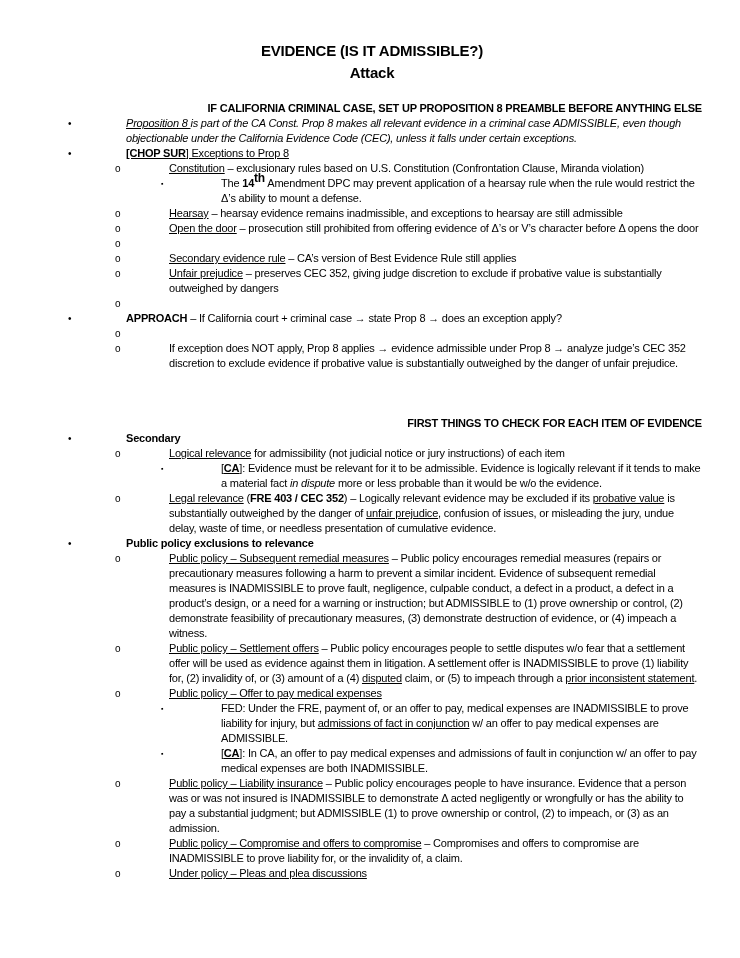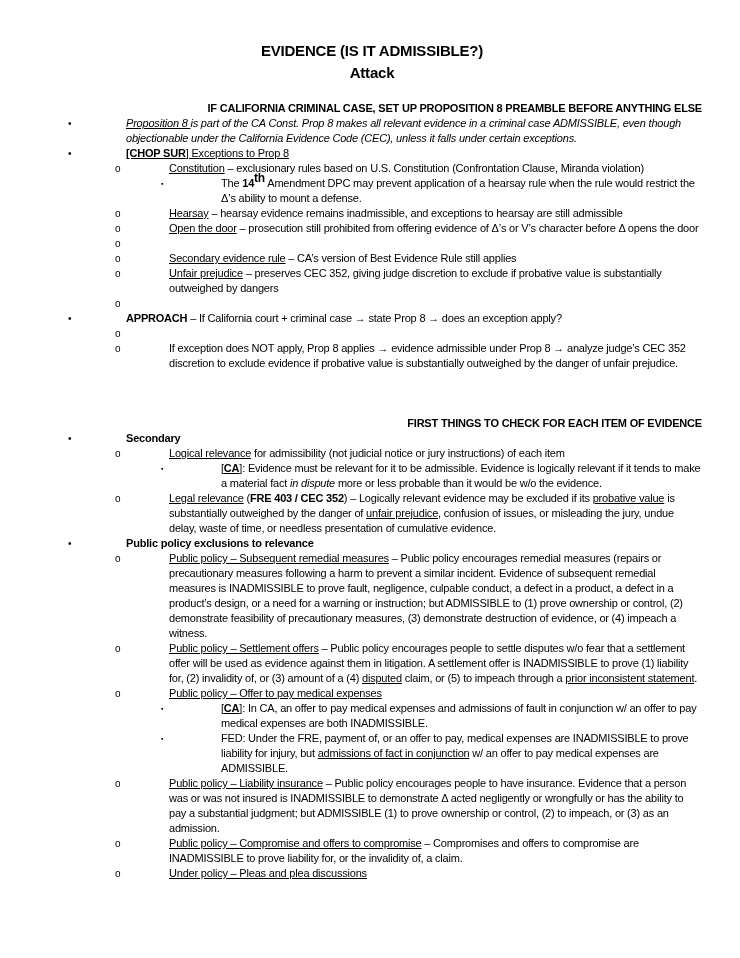--- a/index.html
+++ b/index.html
@@ -124,25 +124,25 @@
       <div class="li l2">
         <span class="marker">o</span>
         <span class="content"><span class="seg u">Public policy – Settlement offers</span><span class="seg"> – Public policy encourages people to settle disputes w/o fear that a settlement offer will be used as evidence against them in litigation. A settlement offer is INADMISSIBLE to prove (1) liability for, (2) invalidity of, or (3) amount of a (4) </span><span class="seg u">disputed</span><span class="seg"> claim, or (5) to impeach through a </span><span class="seg u">prior inconsistent statement</span><span class="seg">.</span></span>
       </div>
       <div class="li l2">
         <span class="marker">o</span>
         <span class="content"><span class="seg u">Public policy – Offer to pay medical expenses</span></span>
       </div>
       <div class="li l3">
         <span class="marker">▪</span>
-        <span class="content"><span class="seg">[</span><span class="seg b u">CA</span><span class="seg">]: In CA, an offer to pay medical expenses and admissions of fault in conjunction w/ an offer to pay medical expenses are both INADMISSIBLE.</span></span>
+        <span class="content"><span class="seg">FED: Under the FRE, payment of, or an offer to pay, medical expenses are INADMISSIBLE to prove liability for injury, but </span><span class="seg u">admissions of fact in conjunction</span><span class="seg"> w/ an offer to pay medical expenses are ADMISSIBLE.</span></span>
       </div>
       <div class="li l3">
         <span class="marker">▪</span>
-        <span class="content"><span class="seg">FED: Under the FRE, payment of, or an offer to pay, medical expenses are INADMISSIBLE to prove liability for injury, but </span><span class="seg u">admissions of fact in conjunction</span><span class="seg"> w/ an offer to pay medical expenses are ADMISSIBLE.</span></span>
+        <span class="content"><span class="seg">[</span><span class="seg b u">CA</span><span class="seg">]: In CA, an offer to pay medical expenses and admissions of fault in conjunction w/ an offer to pay medical expenses are both INADMISSIBLE.</span></span>
       </div>
       <div class="li l2">
         <span class="marker">o</span>
         <span class="content"><span class="seg u">Public policy – Liability insurance</span><span class="seg"> – Public policy encourages people to have insurance. Evidence that a person was or was not insured is INADMISSIBLE to demonstrate Δ acted negligently or wrongfully or has the ability to pay a substantial judgment; but ADMISSIBLE (1) to prove ownership or control, (2) to impeach, or (3) as an admission.</span></span>
       </div>
       <div class="li l2">
         <span class="marker">o</span>
         <span class="content"><span class="seg u">Public policy – Compromise and offers to compromise</span><span class="seg"> – Compromises and offers to compromise are INADMISSIBLE to prove liability for, or the invalidity of, a claim.</span></span>
       </div>
       <div class="li l2">

